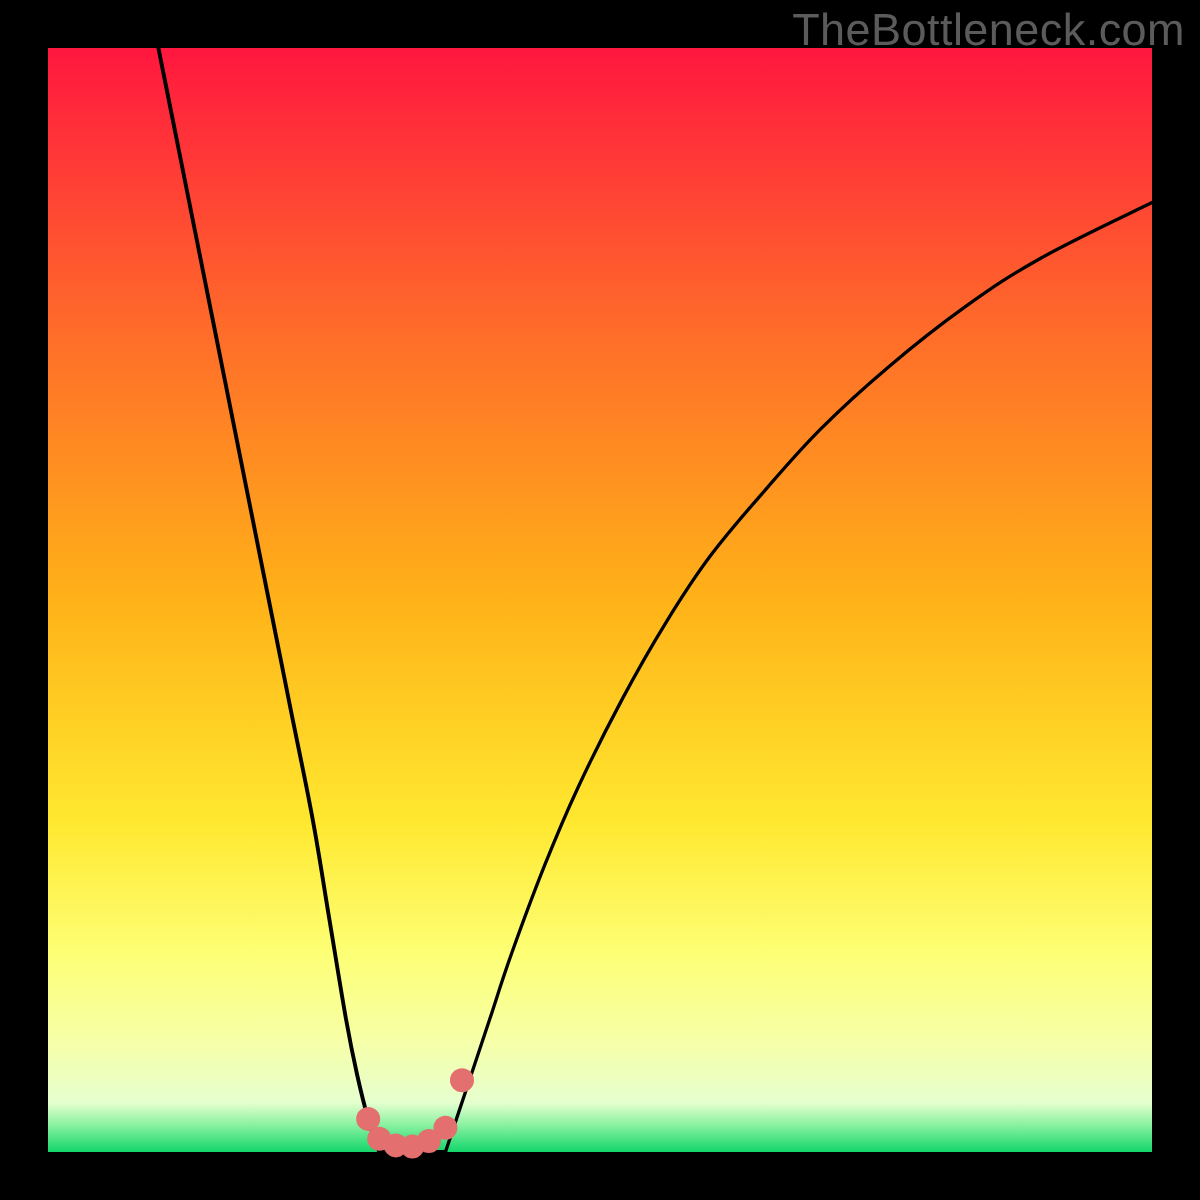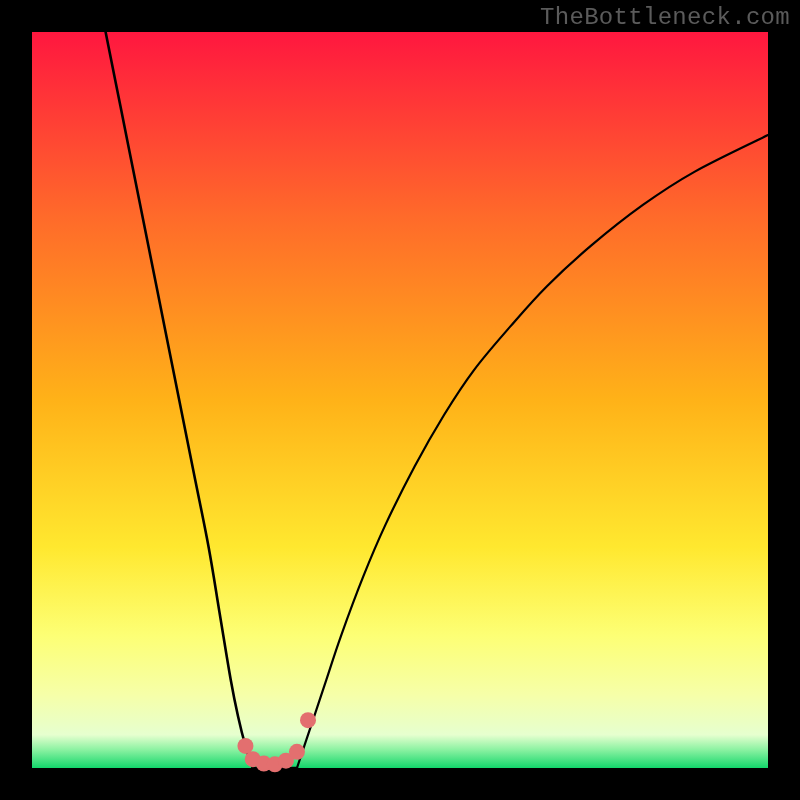--- a/index.html
+++ b/index.html
@@ -15,25 +15,24 @@
     position: relative;
     width: 800px;
     height: 800px;
     background: #000000;
   }
   .watermark {
     position: absolute;
     top: 4px;
     right: 10px;
     color: #5b5b5b;
-    font-size: 24px;
+    font-size: 30px;
     font-weight: 500;
     letter-spacing: 0.3px;
     z-index: 10;
-    font-family: Liberation Mono, monospace;
   }
   svg.plot {
     position: absolute;
     left: 0;
     top: 0;
   }
 </style>
 </head>
 <body>
 

